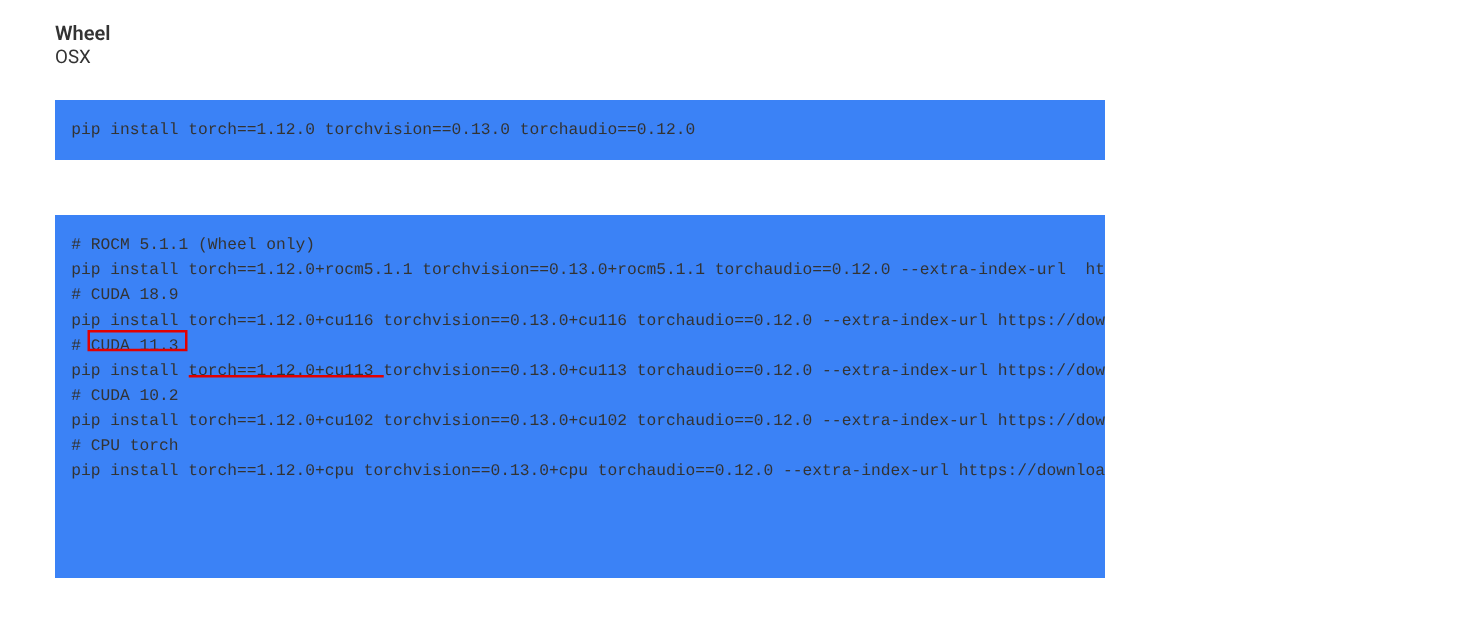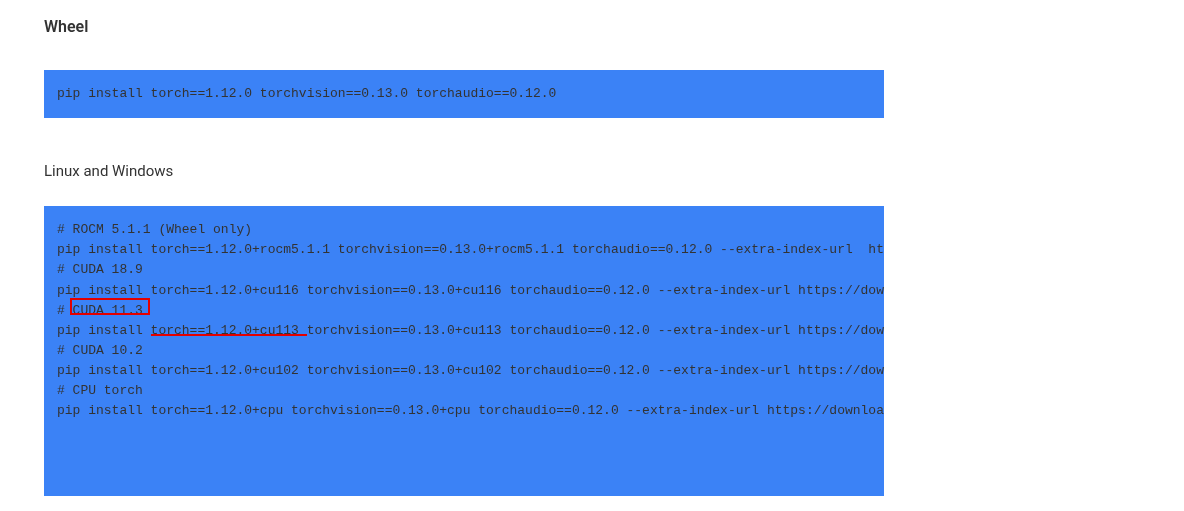--- a/index.html
+++ b/index.html
@@ -14,21 +14,20 @@
       width: 1184px;
       position: relative;
     }
     .content-area {
       width: 840px;
     }
     .heading {
       font-size: 16px;
       font-weight: 600;
       color: #333;
-      margin-bottom: 34px;
     }
     .subheading {
       font-size: 15px;
       font-weight: 400;
       color: #333;
       margin-bottom: 26px;
     }
     .code-block {
       background: #3b82f6;
       padding: 14px 13px;
@@ -65,24 +64,24 @@
       pointer-events: none;
     }
   </style>
 </head>
 <body>
 
 <div class="content-area">
 
   <div class="heading">Wheel</div>
 
+  <div class="subheading">OSX</div>
 
   <div class="code-block"><span>pip install torch==1.12.0 torchvision==0.13.0 torchaudio==0.12.0</span></div>
 
-  <div class="subheading">Linux and Windows</div>
 
   <div class="code-block last"><span># ROCM 5.1.1 (Wheel only)</span>
 <span>pip install torch==1.12.0+rocm5.1.1 torchvision==0.13.0+rocm5.1.1 torchaudio==0.12.0 --extra-index-url  https</span>
 <span># CUDA 18.9</span>
 <span>pip install torch==1.12.0+cu116 torchvision==0.13.0+cu116 torchaudio==0.12.0 --extra-index-url https://downl</span>
 <span># CUDA 11.3</span>
 <span>pip install torch==1.12.0+cu113 torchvision==0.13.0+cu113 torchaudio==0.12.0 --extra-index-url https://downl</span>
 <span># CUDA 10.2</span>
 <span>pip install torch==1.12.0+cu102 torchvision==0.13.0+cu102 torchaudio==0.12.0 --extra-index-url https://downl</span>
 <span># CPU torch</span>

